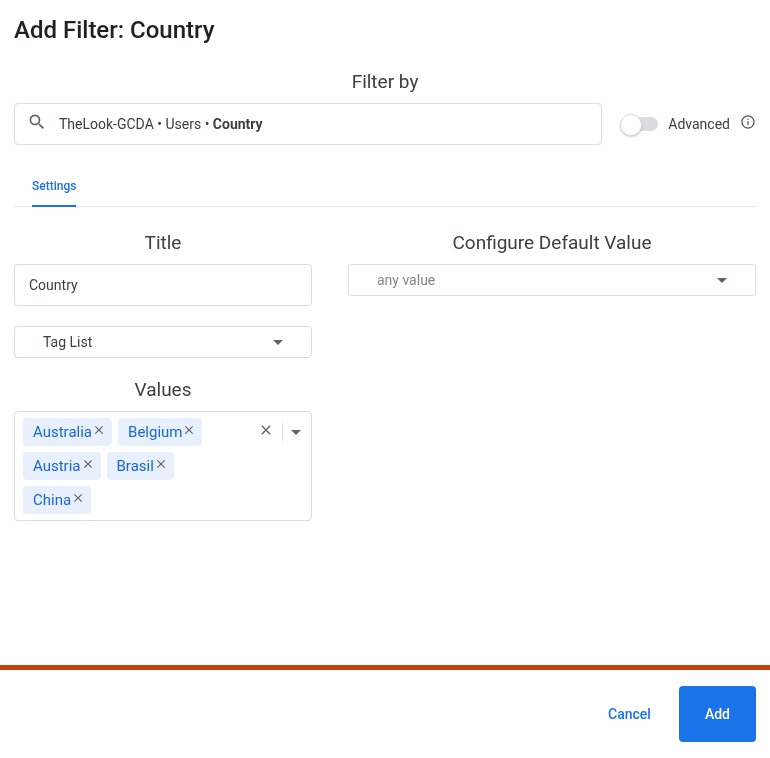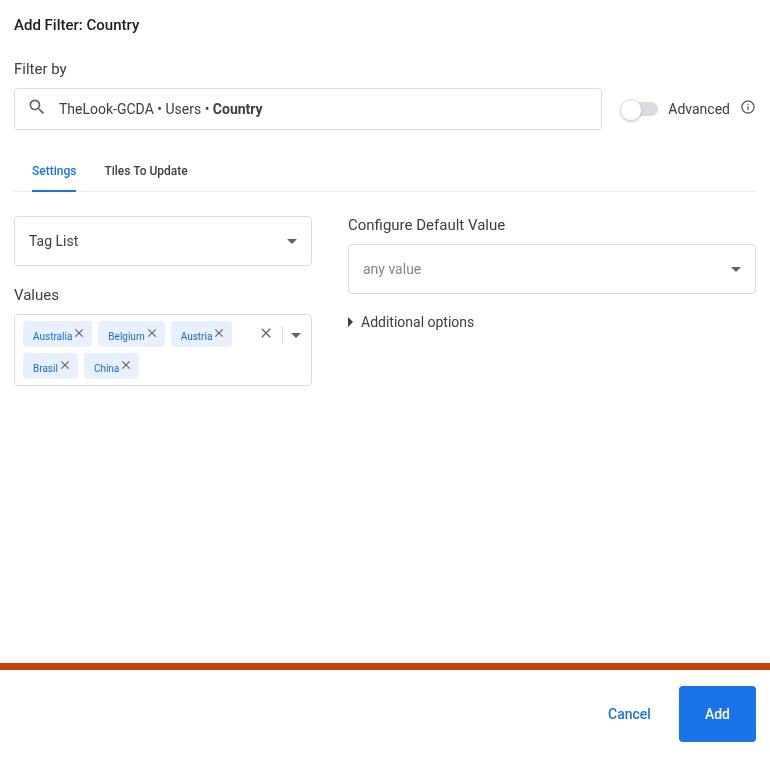--- a/index.html
+++ b/index.html
@@ -12,29 +12,30 @@
       background: #fff;
       width: 770px;
       height: 758px;
       position: relative;
       color: #3c4043;
     }
     .container {
       padding: 16px 14px 0 14px;
     }
     .dialog-title {
-      font-size: 15px;
+      font-size: 24px;
       font-weight: 500;
       color: #202124;
       margin-bottom: 26px;
     }
     .label {
-      font-size: 15px;
+      font-size: 19px;
       color: #3c4043;
       margin-bottom: 10px;
+      text-align: center;
     }
     .filter-row {
       display: flex;
       align-items: center;
       gap: 20px;
       margin-bottom: 24px;
     }
     .search-box {
       flex: 1;
       border: 1px solid #dadce0;
@@ -129,24 +130,24 @@
       padding: 0 14px;
       font-size: 14px;
       color: #3c4043;
       outline: none;
     }
     .field-group {
       margin-bottom: 20px;
     }
     .select-box {
       width: 100%;
-      height: 50px;
-      border: 1px solid #dadce0;
-      border-radius: 4px;
-      padding: 0 14px;
+      height: 32px;
+      border: 1px solid #dadce0;
+      border-radius: 4px;
+      padding: 0 28px;
       font-size: 14px;
       color: #3c4043;
       display: flex;
       align-items: center;
       justify-content: space-between;
       cursor: pointer;
     }
     .select-box.gray {
       color: #80868b;
     }
@@ -188,23 +189,23 @@
       display: flex;
       flex-wrap: wrap;
       gap: 6px;
       max-width: 210px;
     }
     .tag {
       background: #e8f0fe;
       border-radius: 4px;
       padding: 5px 6px 5px 10px;
       display: flex;
-      align-items: flex-end;
+      align-items: center;
       gap: 0;
-      font-size: 10px;
+      font-size: 15px;
       color: #1967d2;
       cursor: default;
     }
     .tag-x svg {
       width: 14px;
       height: 14px;
       fill: #5f6368;
     }
     .additional {
       display: flex;
@@ -220,21 +221,21 @@
       height: 0;
       border-top: 5px solid transparent;
       border-bottom: 5px solid transparent;
       border-left: 5px solid #3c4043;
     }
     .footer {
       position: absolute;
       bottom: 0;
       left: 0;
       right: 0;
-      border-top: 7px solid #c2410c;
+      border-top: 5px solid #c2410c;
       padding: 16px 14px;
       display: flex;
       justify-content: flex-end;
       gap: 24px;
       align-items: center;
     }
     .btn-cancel {
       background: none;
       border: none;
       color: #1a73e8;
@@ -278,25 +279,28 @@
       <span class="info-icon">
         <svg viewBox="0 0 24 24">
             <path d="M11 7h2v2h-2zm0 4h2v6h-2zm1-9C6.48 2 2 6.48 2 12s4.48 10 10 10 10-4.48 10-10S17.52 2 12 2zm0 18c-4.41 0-8-3.59-8-8s3.59-8 8-8 8 3.59 8 8-3.59 8-8 8z"></path>
           </svg>
       </span>
     </div>
   </div>
 
   <div class="tabs">
     <div class="tab active">Settings</div>
-    <div class="tab">Tiles To Update</div>
   </div>
 
   <div class="columns">
     <div class="col-left">
+      <div class="field-group">
+        <div class="label">Title</div>
+        <input class="text-input" value="Country" style="">
+      </div>
 
       <div class="field-group">
         <div class="select-box">
           <span>Tag List</span>
           <span class="caret-down"></span>
         </div>
       </div>
 
       <div class="field-group">
         <div class="label">Values</div>
@@ -347,24 +351,20 @@
     </div>
 
     <div class="col-right">
       <div class="field-group">
         <div class="label">Configure Default Value</div>
         <div class="select-box gray">
           <span>any value</span>
           <span class="caret-down"></span>
         </div>
       </div>
-      <div class="additional">
-        <span class="caret-right"></span>
-        <span>Additional options</span>
-      </div>
     </div>
   </div>
 </div>
 
 <div class="footer">
   <button class="btn-cancel">Cancel</button>
   <button class="btn-add">Add</button>
 </div>
 
 </body></html>

